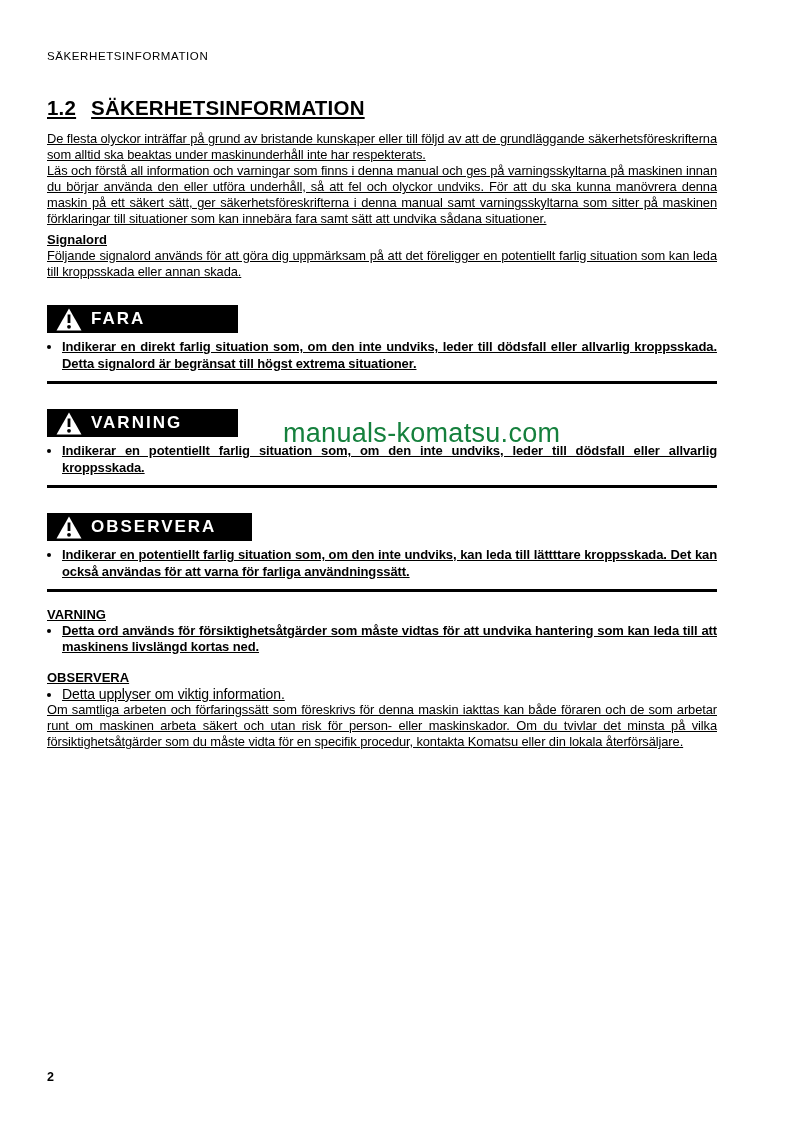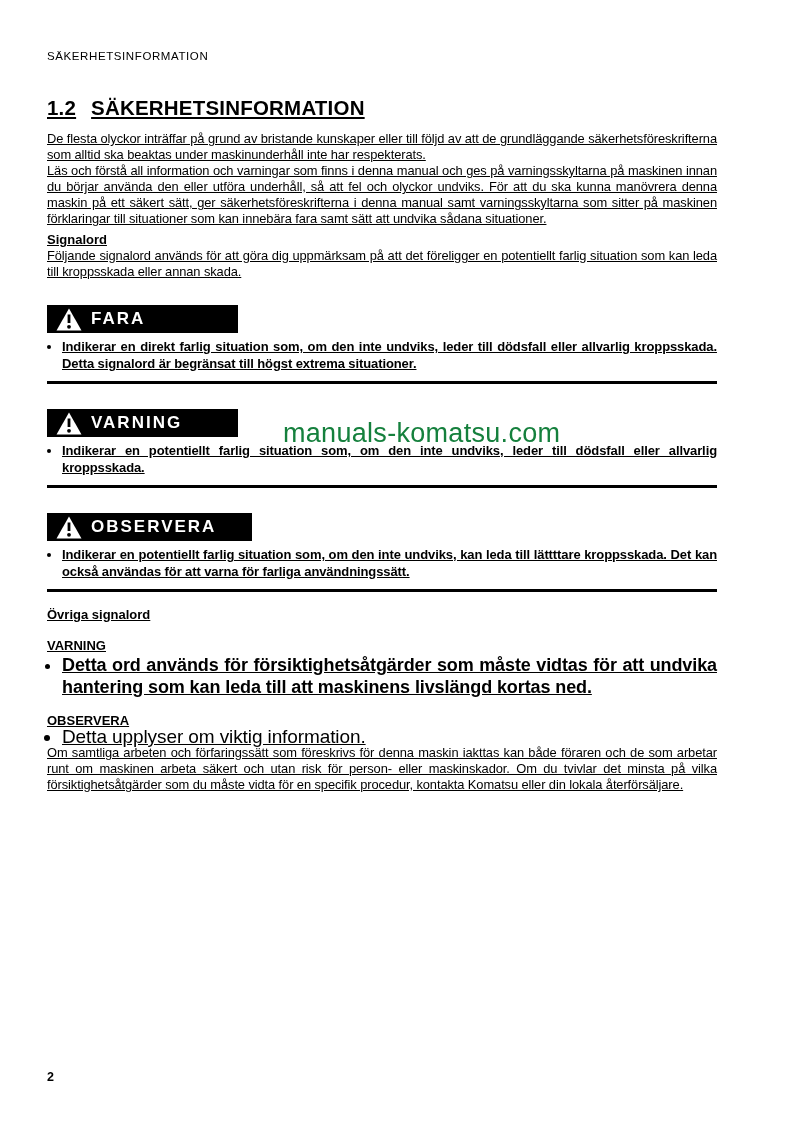--- a/index.html
+++ b/index.html
@@ -30,24 +30,24 @@
   .warn-banner.wide{width:196px;}
   .tri-icon{display:inline-flex;width:26px;height:23px;margin-right:9px;}
   .tri-icon svg{width:26px;height:23px;}
   .warn-label{font-size:17px;font-weight:bold;letter-spacing:2px;}
   ul.warn-list{
     margin:6px 0 0 0;padding-left:15px;font-weight:bold;font-size:13px;
     line-height:16.5px;text-align:justify;letter-spacing:-0.1px;
   }
   ul.warn-list li{margin:0;}
   ul.plain-list{
-    margin:0;padding-left:15px;font-size:19px;line-height:16px;
+    margin:0;padding-left:15px;font-size:14px;line-height:16px;
     text-align:justify;letter-spacing:-0.1px;
   }
-  ul.plain-list.boldtext{font-weight:bold;font-size:18px;line-height:22px;}
+  ul.plain-list.boldtext{font-weight:bold;font-size:13px;line-height:16px;}
   .warn-rule{border:none;border-top:3px solid #000;margin:9px 0 0 0;height:0;}
   .watermark{
     position:absolute;left:283px;top:418px;font-size:27px;color:#15803d;
     letter-spacing:0.3px;
   }
   .closing{margin-top:14px;}
   .page-number{
     position:absolute;left:47px;top:1070px;font-size:12.5px;font-weight:bold;
   }
 </style>
@@ -115,21 +115,20 @@
           </svg>
       </span>
       <span class="warn-label">OBSERVERA</span>
     </div>
     <ul class="warn-list">
       <li>Indikerar en potentiellt farlig situation som, om den inte undviks, kan leda till lättttare kroppsskada. Det kan också användas för att varna för farliga användningssätt.</li>
     </ul>
     <hr class="warn-rule">
   </div>
 
-  <div class="subhead subhead-gap">Övriga signalord</div>
 
   <div class="subhead subhead-gap">VARNING</div>
   <ul class="plain-list boldtext">
     <li>Detta ord används för försiktighetsåtgärder som måste vidtas för att undvika hantering som kan leda till att maskinens livslängd kortas ned.</li>
   </ul>
 
   <div class="subhead subhead-gap">OBSERVERA</div>
   <ul class="plain-list">
     <li>Detta upplyser om viktig information.</li>
   </ul>

